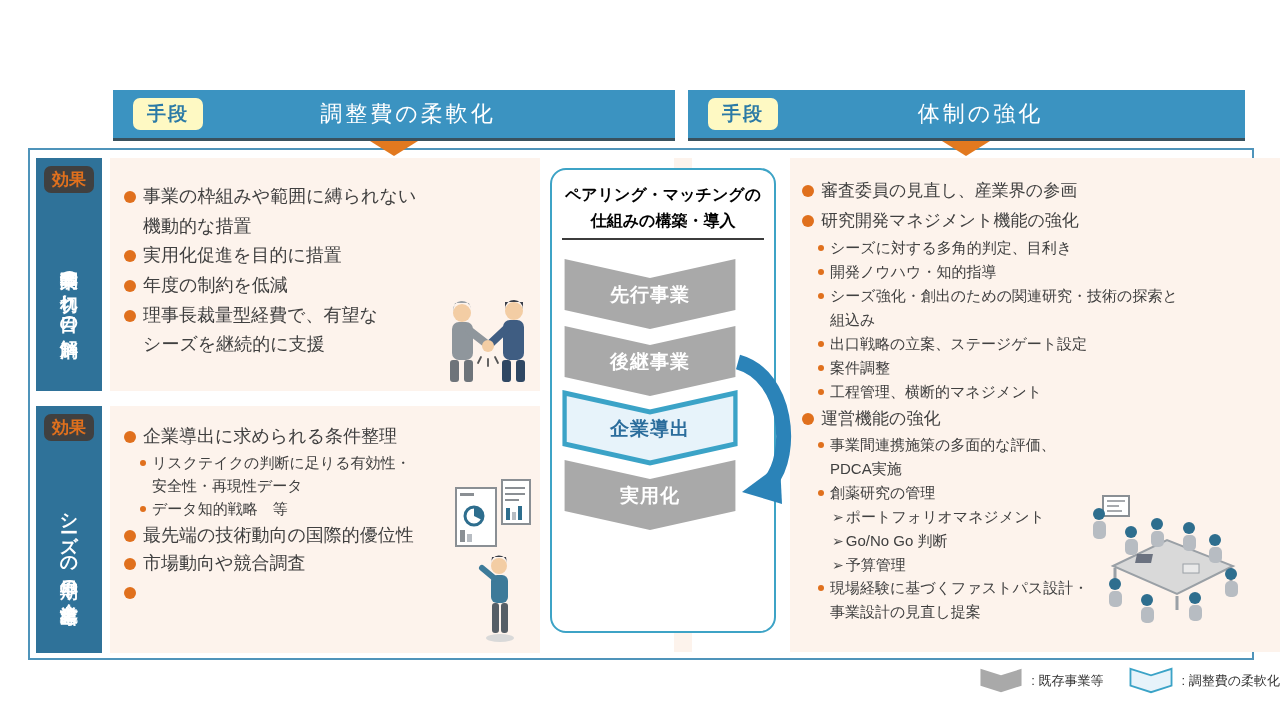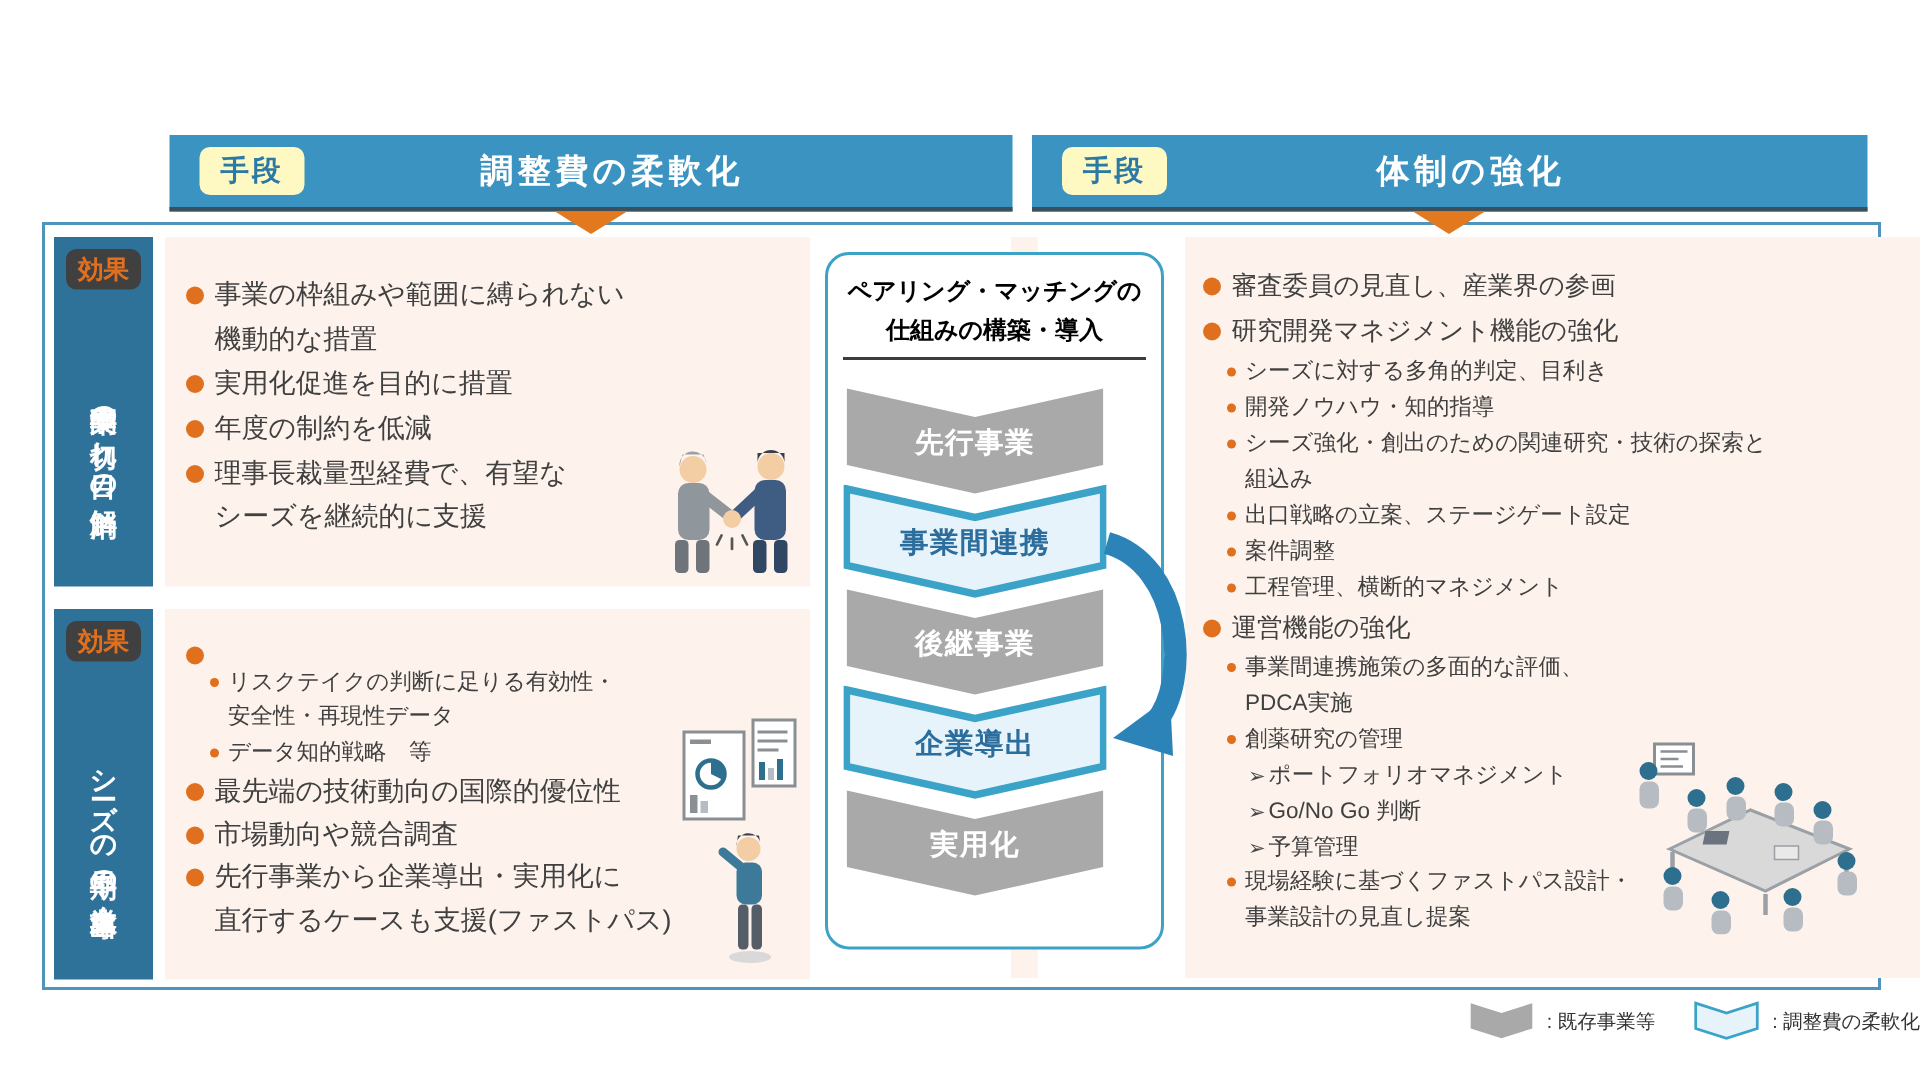--- a/index.html
+++ b/index.html
@@ -7,21 +7,21 @@
   body { font-family:"Liberation Sans","DejaVu Sans",sans-serif; color:#404040; }
   .slide { position:relative; width:1280px; height:720px; overflow:hidden; background:#fff; }
 
   
   .hdr { position:absolute; top:90px; height:51px; background:#3b93c1; border-bottom:3px solid #39515e;
          display:flex; align-items:center; justify-content:center; z-index:4; }
   .hdr-1 { left:113px; width:562px; }
   .hdr-2 { left:688px; width:557px; }
   .hdr-badge { position:absolute; left:20px; top:8px; background:#fef9c3; color:#2b7aa6; font-weight:bold;
                font-size:19px; padding:3px 14px; border-radius:7px; letter-spacing:2px; }
-  .hdr-title { color:#ffffff; font-weight:bold; font-size:22px; letter-spacing:3px;padding-left:28px; }
+  .hdr-title { color:#ffffff; font-weight:normal; font-size:22px; letter-spacing:3px;padding-left:28px; }
 
   .tri { position:absolute; top:141px; width:0; height:0; z-index:5;
          border-left:24px solid transparent; border-right:24px solid transparent; border-top:15px solid #e2791f; }
   .tri-1 { left:370px; } .tri-2 { left:942px; }
 
   
   .container { position:absolute; left:28px; top:148px; width:1226px; height:512px;
                border:2px solid #4f94ba; background:#ffffff; z-index:1; }
   .band { position:absolute; left:674px; top:158px; width:18px; height:494px; background:#fdf3ec; z-index:1; }
 
@@ -147,42 +147,41 @@
       <rect x="76" y="67" width="9" height="22" rx="3" fill="#2f4763"></rect>
       <path d="M66 36 L49 52" stroke="#3f5d82" stroke-width="8" stroke-linecap="round" fill="none"></path>
       <circle cx="48" cy="53" r="6" fill="#f3cda4"></circle>
       <path d="M41 64 l-3 6 M48 66 l0 7 M55 64 l3 6" stroke="#555" stroke-width="1.8" stroke-linecap="round"></path>
     </svg>
   </div>
 
   <div class="panel p-bl">
     <div class="li l1">
         <span class="dot"></span>
+        <span class="txt">企業導出に求められる条件整理</span>
       </div>
     <div class="li l2">
         <span class="dot"></span>
         <span class="txt">リスクテイクの判断に足りる有効性・
 安全性・再現性データ</span>
       </div>
     <div class="li l2">
         <span class="dot"></span>
         <span class="txt">データ知的戦略　等</span>
       </div>
     <div class="li l1">
         <span class="dot"></span>
         <span class="txt">最先端の技術動向の国際的優位性</span>
       </div>
     <div class="li l1">
         <span class="dot"></span>
         <span class="txt">市場動向や競合調査</span>
       </div>
     <div class="li l1">
         <span class="dot"></span>
-        <span class="txt">先行事業から企業導出・実用化に
-直行するケースも支援(ファストパス)</span>
       </div>
     <svg class="illus" style="left:342px; top:72px;" width="82" height="170" viewBox="0 0 82 170">
       <rect x="4" y="10" width="40" height="58" fill="#fff" stroke="#8a8f94" stroke-width="2"></rect>
       <rect x="8" y="15" width="14" height="3" fill="#8a8f94"></rect>
       <circle cx="22" cy="38" r="9" fill="none" stroke="#2e6e8e" stroke-width="3"></circle>
       <path d="M22 38 L22 29 A9 9 0 0 1 30 42 Z" fill="#2e6e8e"></path>
       <rect x="8" y="52" width="5" height="12" fill="#8a8f94"></rect>
       <rect x="15" y="56" width="5" height="8" fill="#b7bcc2"></rect>
       <rect x="50" y="2" width="28" height="44" fill="#fff" stroke="#8a8f94" stroke-width="2"></rect>
       <path d="M53 10 h20 M53 16 h20 M53 22 h14" stroke="#8a8f94" stroke-width="2"></path>
@@ -297,26 +296,20 @@
     <div class="card-title">ペアリング・マッチングの
 仕組みの構築・導入</div>
     <div class="card-rule"></div>
     <div class="steps">
       <div class="chev chev-gray">
         <svg viewBox="0 0 204 76" preserveAspectRatio="none">
             <polygon points="3,3 102,22 201,3 201,54 102,73 3,54"></polygon>
           </svg>
         <span class="chev-label">先行事業</span>
       </div>
-      <div class="chev chev-flex">
-        <svg viewBox="0 0 204 76" preserveAspectRatio="none">
-            <polygon points="3,3 102,22 201,3 201,54 102,73 3,54"></polygon>
-          </svg>
-        <span class="chev-label">事業間連携</span>
-      </div>
       <div class="chev chev-gray">
         <svg viewBox="0 0 204 76" preserveAspectRatio="none">
             <polygon points="3,3 102,22 201,3 201,54 102,73 3,54"></polygon>
           </svg>
         <span class="chev-label">後継事業</span>
       </div>
       <div class="chev chev-flex">
         <svg viewBox="0 0 204 76" preserveAspectRatio="none">
             <polygon points="3,3 102,22 201,3 201,54 102,73 3,54"></polygon>
           </svg>

